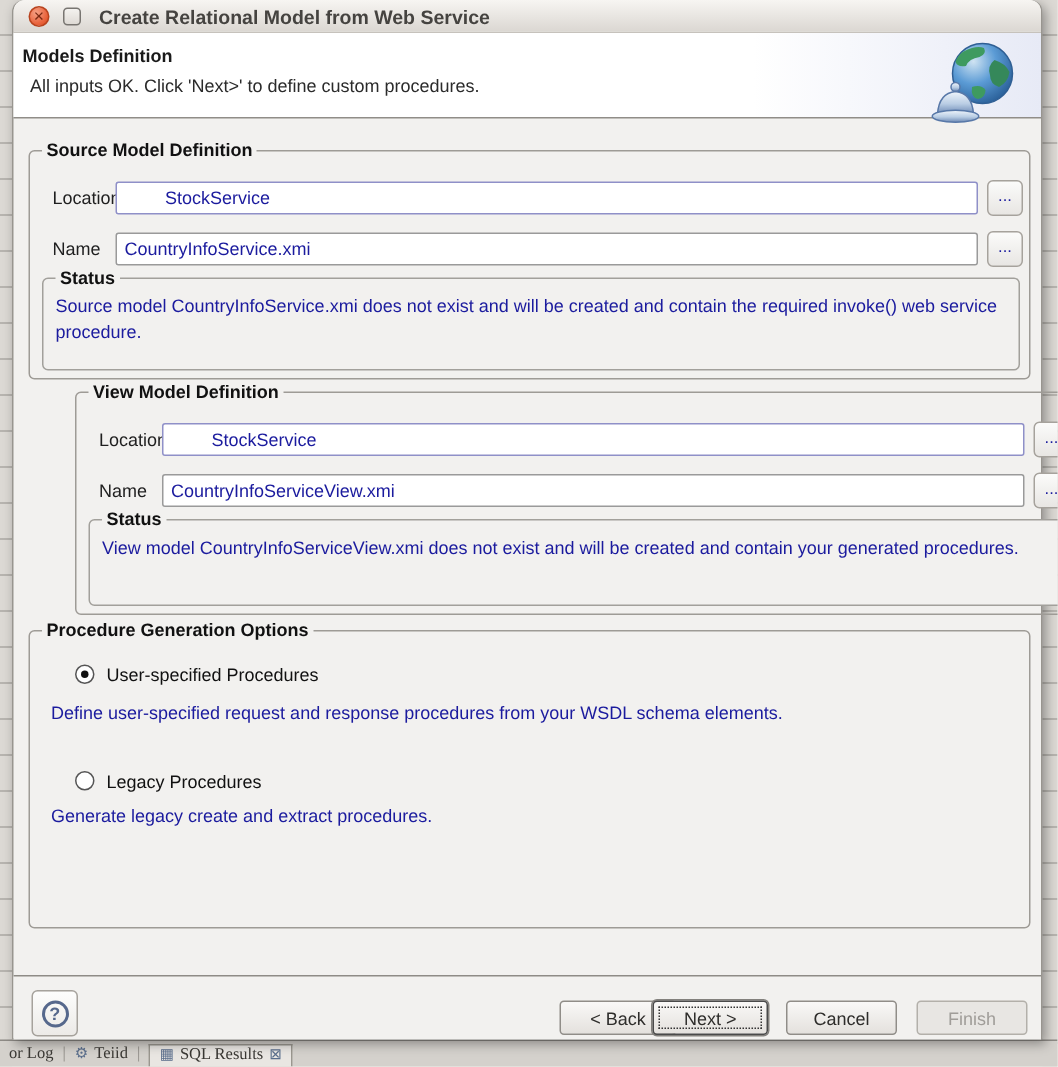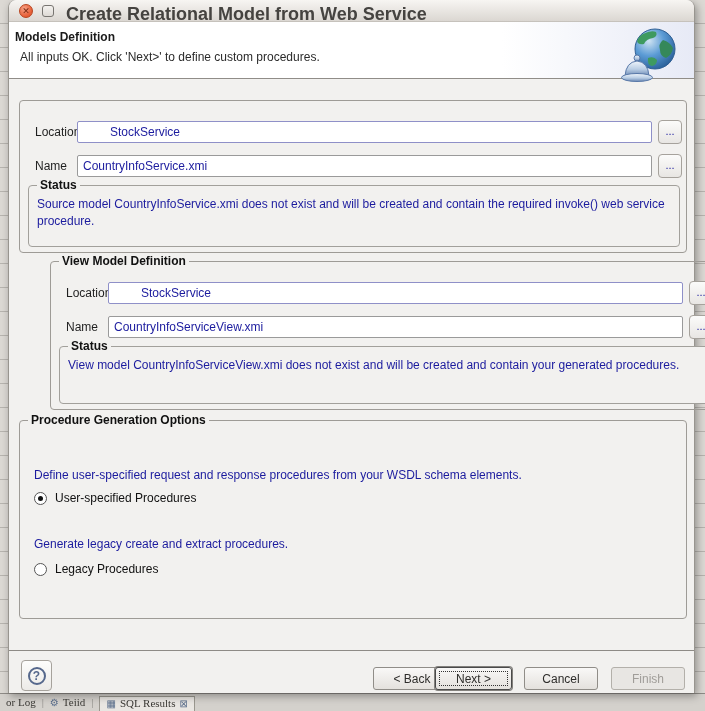--- a/index.html
+++ b/index.html
@@ -43,21 +43,21 @@
     border-radius:50%; border:1px solid #b8431e;
     background:radial-gradient(circle at 35% 30%, #f6a185, #e8613a 65%, #d4491f);
     color:#7a2912; font-size:9px; line-height:12px; text-align:center; cursor:default;
   }
   .win-max {
     position:absolute; left:33px; top:5px; width:12px; height:12px;
     border:1px solid #787571; border-radius:3px;
     background:linear-gradient(to bottom,#f4f2ef,#dedad5);
   }
   .win-title {
-    position:absolute; left:57px; top:4px; font-weight:bold; color:#454340; font-size:18px;
+    position:absolute; left:57px; top:4px; font-weight:bold; color:#454340; font-size:13px;
   }
   
   .header {
     position:absolute; left:0; top:22px; width:100%; height:57px;
     background:linear-gradient(to right,#ffffff 72%,#e7eaf6 100%);
     border-bottom:1px solid #908d88;
   }
   .header-title { position:absolute; left:6px; top:8px; font-weight:bold; color:#1a1a1a; }
   .header-desc  { position:absolute; left:11px; top:28px; color:#2b2b2b; }
   .header-icon  { position:absolute; right:16px; top:5px; width:58px; height:58px; }
@@ -100,21 +100,21 @@
     background:#f2f1ef; font-weight:bold; color:#111;
   }
   .status-box .stext {
     position:absolute; left:8px; top:10px; right:12px;
     color:#1b1b9e; line-height:17px;
   }
   .sb-source { top:84px; height:62px; }
   .sb-view   { top:84px; height:58px; }
 
   
-  .radio-row { position:absolute; left:14px; display:flex; align-items:flex-end; gap:8px;margin-top:48px; }
+  .radio-row { position:absolute; left:30px; display:flex; align-items:flex-start; gap:8px; }
   .radio {
     width:13px; height:13px; border-radius:50%;
     border:1px solid #555; background:#fff; position:relative; flex:0 0 13px;
   }
   .radio[data-checked="true"]::after {
     content:""; position:absolute; left:3px; top:3px; width:5px; height:5px;
     border-radius:50%; background:#111;
   }
   .radio-label { color:#111; }
   .opt-desc { position:absolute; left:14px; color:#1b1b9e; }
@@ -199,20 +199,21 @@
       <path d="M23 7 q8 -4 13 -2 q2 4 -3 6 q-7 1 -9 6 q-6 1 -7 -3 q2 -5 6 -7z" fill="#3e9a60"></path>
       <path d="M43 13 q7 2 10 8 q-1 7 -7 10 q-6 -2 -6 -8 q-2 -6 3 -10z" fill="#35885a"></path>
       <path d="M28 31 q6 -2 9 2 q0 5 -5 6 q-5 -1 -4 -8z" fill="#3e9a60"></path>
       <circle cx="17" cy="31" r="3" fill="url(#silver)" stroke="#5878a8"></circle>
       <path d="M5 49 q1 -14 12 -15 q11 1 12 15 z" fill="url(#silver)" stroke="#5878a8"></path>
       <ellipse cx="17" cy="50.5" rx="15.5" ry="4" fill="url(#silver)" stroke="#5878a8"></ellipse>
     </svg>
   </div>
 
   <div class="group g-source">
+    <span class="legend">Source Model Definition</span>
     <div class="frow row-loc">
       <span class="flabel">Location</span>
       <input class="loc" type="text" value="StockService" style="">
       <span class="browse">...</span>
     </div>
     <div class="frow row-name">
       <span class="flabel">Name</span>
       <input type="text" value="CountryInfoService.xmi" style="">
       <span class="browse">...</span>
     </div>

